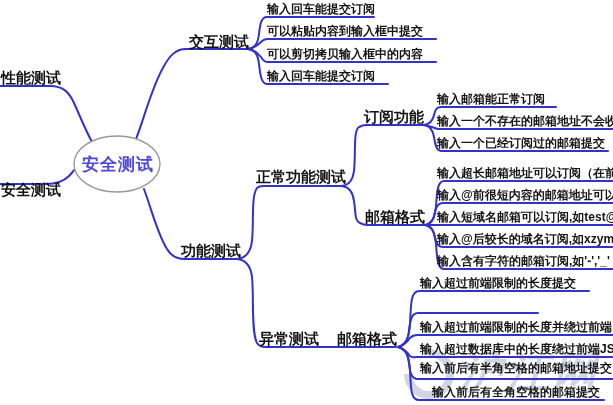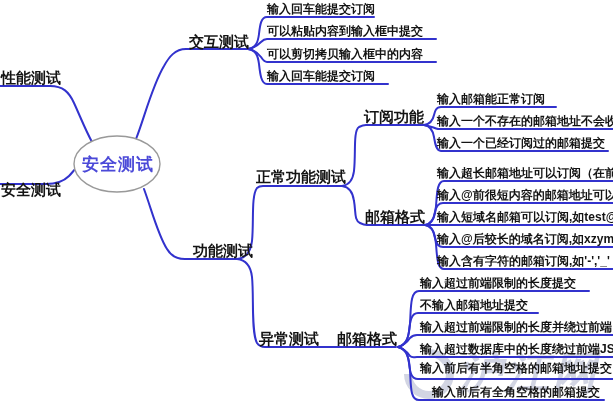--- a/index.html
+++ b/index.html
@@ -90,37 +90,36 @@
 
   <div class="node" style="left:1px;top:69px;">性能测试</div>
   <div class="node" style="left:1px;top:181px;">安全测试</div>
 
   <div class="node" style="left:189px;top:33px;">交互测试</div>
   <div class="leaf" style="left:267px;top:3px;">输入回车能提交订阅</div>
   <div class="leaf" style="left:267px;top:25px;">可以粘贴内容到输入框中提交</div>
   <div class="leaf" style="left:267px;top:48px;">可以剪切拷贝输入框中的内容</div>
   <div class="leaf" style="left:267px;top:70px;">输入回车能提交订阅</div>
 
-  <div class="node" style="left:181px;top:242px;margin-left:12px;">功能测试</div>
+  <div class="node" style="left:181px;top:242px;">功能测试</div>
   <div class="node" style="left:256px;top:168px;">正常功能测试</div>
   <div class="node" style="left:259px;top:330px;">异常测试</div>
 
   <div class="node" style="left:364px;top:108px;">订阅功能</div>
   <div class="leaf" style="left:437px;top:93px;">输入邮箱能正常订阅</div>
   <div class="leaf" style="left:437px;top:115px;">输入一个不存在的邮箱地址不会收</div>
   <div class="leaf" style="left:437px;top:137px;">输入一个已经订阅过的邮箱提交</div>
 
   <div class="node" style="left:365px;top:208px;">邮箱格式</div>
   <div class="leaf" style="left:437px;top:167px;">输入超长邮箱地址可以订阅（在前</div>
   <div class="leaf" style="left:437px;top:189px;">输入@前很短内容的邮箱地址可以</div>
   <div class="leaf" style="left:437px;top:211px;">输入短域名邮箱可以订阅,如test@</div>
   <div class="leaf" style="left:437px;top:233px;">输入@后较长的域名订阅,如xzym</div>
   <div class="leaf" style="left:437px;top:255px;">输入含有字符的邮箱订阅,如'-','_'</div>
 
   <div class="node" style="left:337px;top:330px;">邮箱格式</div>
   <div class="leaf" style="left:420px;top:277px;">输入超过前端限制的长度提交</div>
-  <div class="leaf" style="left:420px;top:299px;">不输入邮箱地址提交</div>
   <div class="leaf" style="left:420px;top:321px;">输入超过前端限制的长度并绕过前端</div>
   <div class="leaf" style="left:420px;top:343px;">输入超过数据库中的长度绕过前端JS</div>
   <div class="leaf" style="left:420px;top:362px;">输入前后有半角空格的邮箱地址提交</div>
   <div class="leaf" style="left:432px;top:386px;">输入前后有全角空格的邮箱提交</div>
 
 </div>
 
 </body></html>

